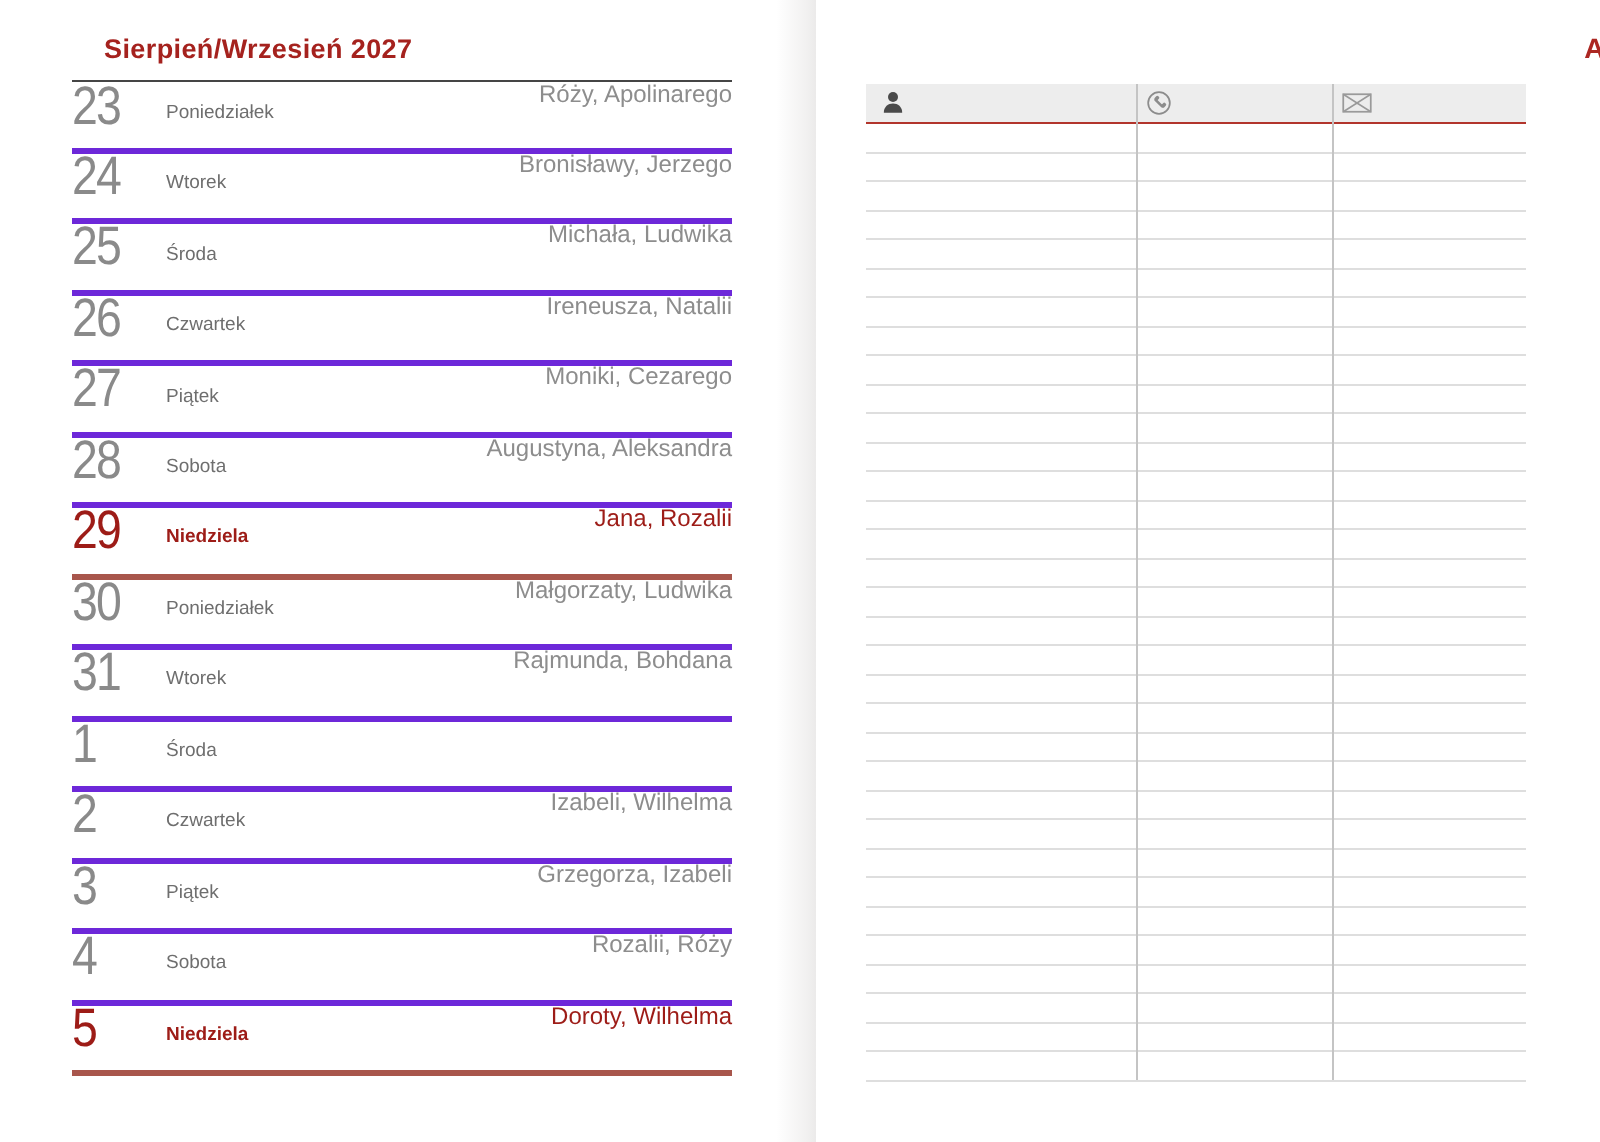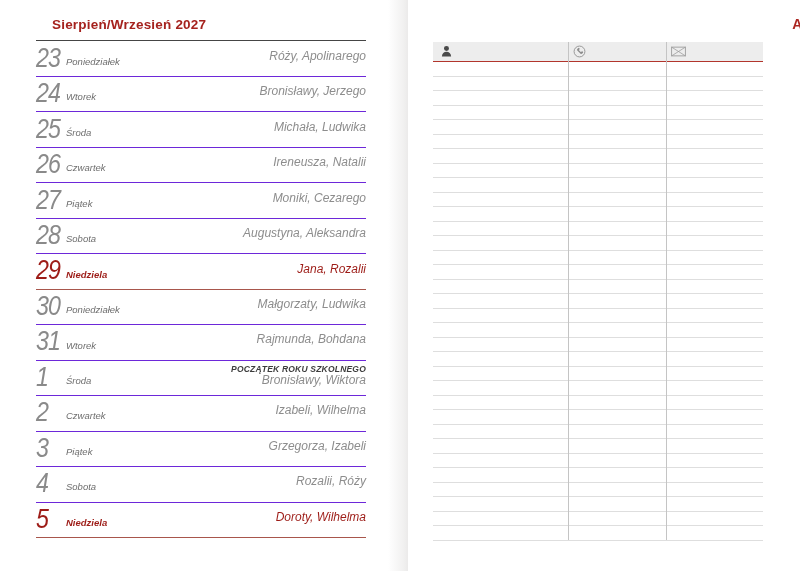--- a/index.html
+++ b/index.html
@@ -9,27 +9,27 @@
   }
   .book{position:absolute;inset:0;background:#ffffff;}
 
   
   .page-left{position:absolute;left:0;top:0;width:400px;height:571px;background:#fff;}
   .cal-header{position:absolute;left:36px;top:0;width:330px;height:40px;
     border-bottom:1.5px solid #454545;}
   .cal-title{position:absolute;left:0;top:17px;font-size:13.5px;font-weight:bold;
     color:#a5221e;letter-spacing:0.2px;white-space:nowrap;margin-left:16px;}
   .cal-rows{position:absolute;left:36px;top:41.5px;width:330px;}
-  .cal-row{display:flex;align-items:center;justify-content:space-between;
-    height:35.47px;box-sizing:border-box;border-bottom:1px solid #6d28d9;font-style:italic;}
+  .cal-row{display:flex;align-items:flex-start;justify-content:space-between;
+    height:35.47px;box-sizing:border-box;border-bottom:3px solid #6d28d9;}
   .row-left{display:flex;align-items:flex-end;}
   .daynum{display:inline-block;min-width:29px;font-size:27px;font-weight:300;
     line-height:0.82;color:#8a8a8a;letter-spacing:-1px;
     transform:scaleX(0.86);transform-origin:0 100%;padding-bottom:2px;}
-  .dayname{font-size:9.5px;color:#6e6e6e;margin-left:1px;padding-bottom:4px;white-space:nowrap;}
+  .dayname{font-size:9.5px;color:#6e6e6e;margin-left:18px;padding-bottom:4px;white-space:nowrap;}
   .row-right{text-align:right;padding-bottom:5px;}
   .note{font-size:8.5px;font-weight:bold;color:#3c3c3c;line-height:11px;
     letter-spacing:0.2px;white-space:nowrap;}
   .names{font-size:12px;color:#8d8d8d;line-height:11px;white-space:nowrap;}
   .cal-row.sunday{border-bottom-color:#a8564c;}
   .cal-row.sunday .daynum,
   .cal-row.sunday .dayname,
   .cal-row.sunday .names{color:#9d1c17;}
   .cal-row.sunday .dayname{font-weight:bold;}
 
@@ -163,24 +163,20 @@
       <div class="note"></div>
       <div class="names">Rajmunda, Bohdana</div>
     </div>
   </div>
 
   <div class="cal-row">
     <div class="row-left">
       <span class="daynum">1</span>
       <span class="dayname">Środa</span>
     </div>
-    <div class="row-right">
-      <div class="note">POCZĄTEK ROKU SZKOLNEGO</div>
-      <div class="names">Bronisławy, Wiktora</div>
-    </div>
   </div>
 
   <div class="cal-row">
     <div class="row-left">
       <span class="daynum">2</span>
       <span class="dayname">Czwartek</span>
     </div>
     <div class="row-right">
       <div class="note"></div>
       <div class="names">Izabeli, Wilhelma</div>

